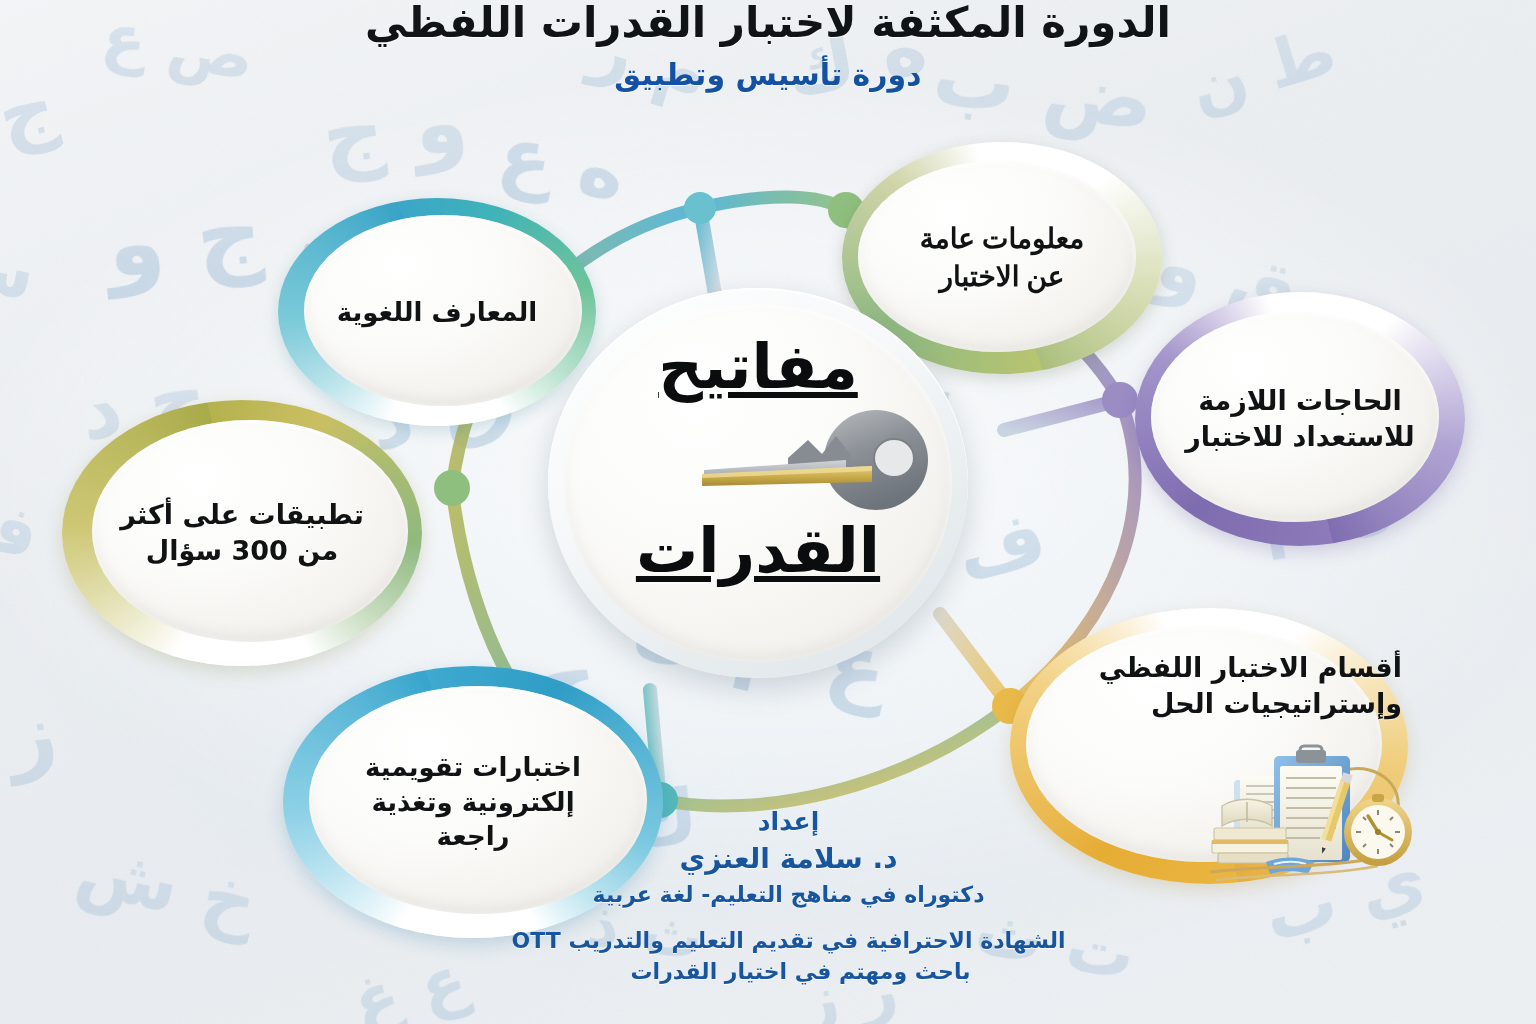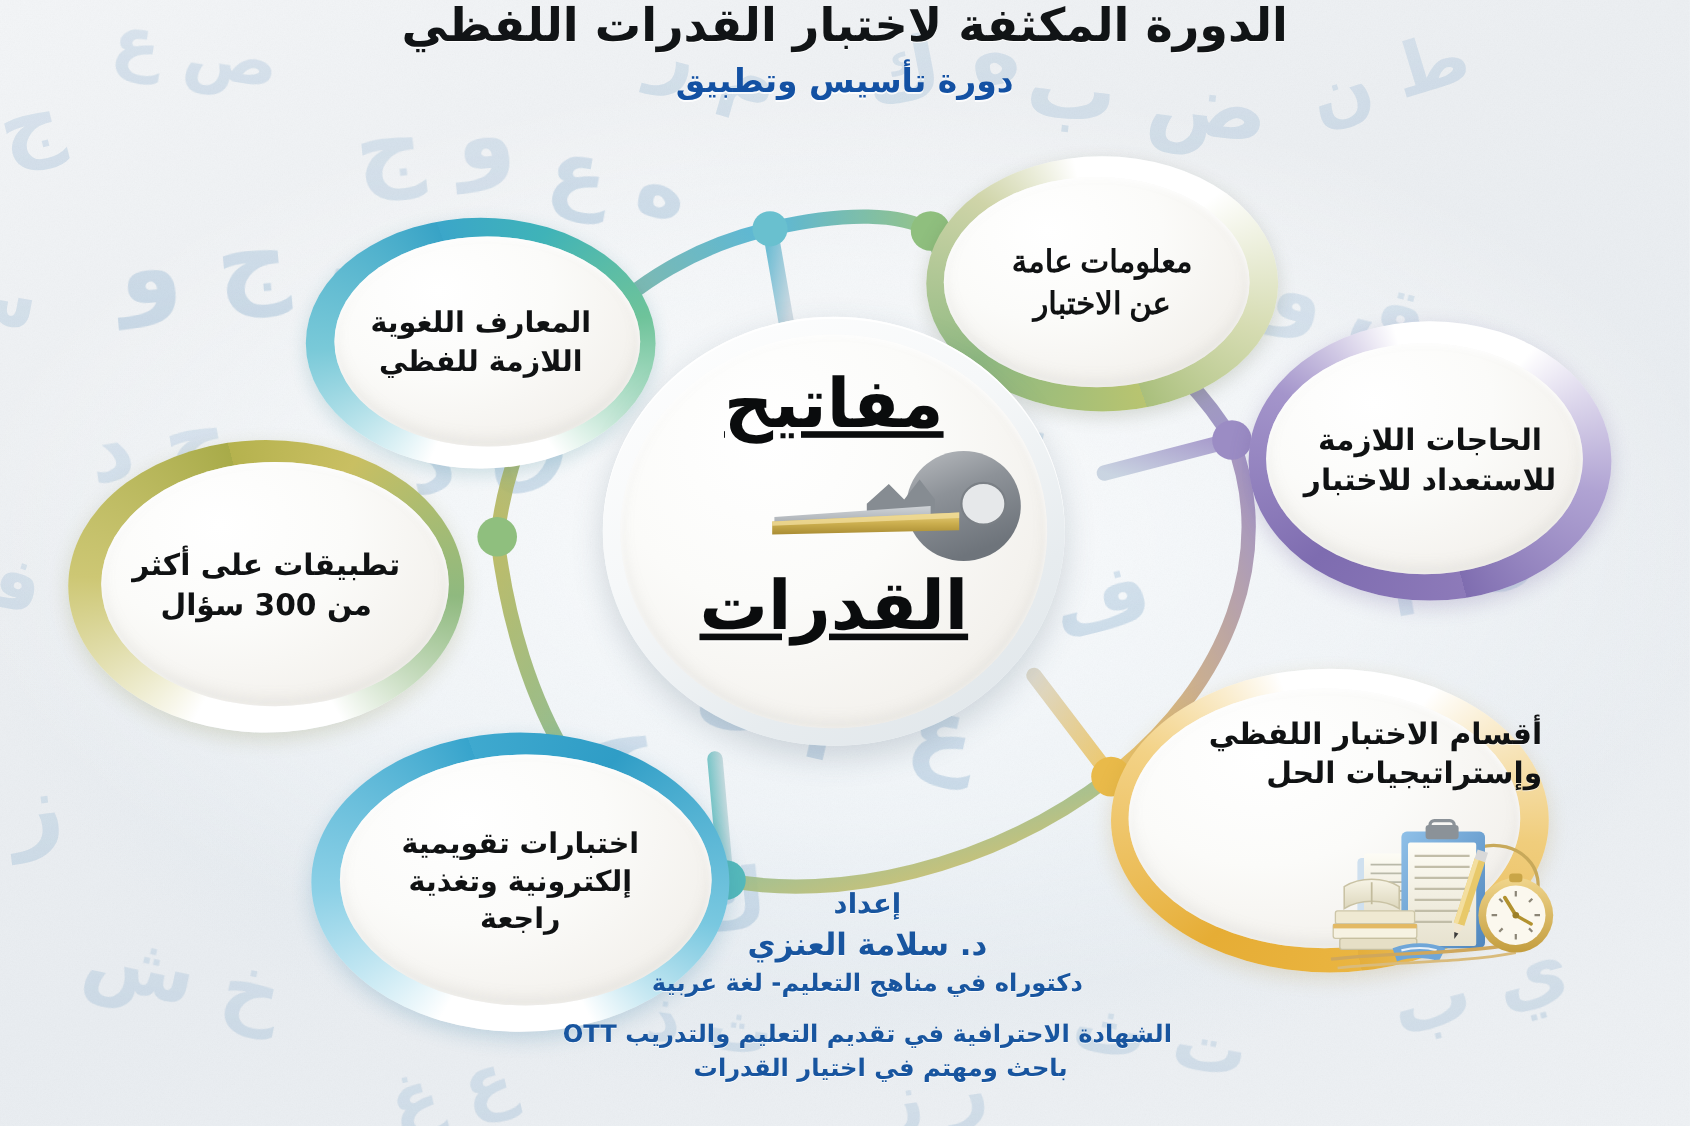--- a/index.html
+++ b/index.html
@@ -275,21 +275,20 @@
       <circle cx="452" cy="488" r="18" fill="#8fbf7e"></circle>
       <circle cx="700" cy="208" r="16" fill="#69c0cf"></circle>
     </g>
   </svg>
 
   <div class="bubble" id="b-lang">
     <div class="ring"></div>
     <div class="face"></div>
     <div class="label">
         <div>المعارف اللغوية</div>
-        <div>اللازمة للفظي</div>
       </div>
   </div>
 
   <div class="bubble" id="b-info">
     <div class="ring"></div>
     <div class="face"></div>
     <div class="label">
         <div>معلومات عامة</div>
         <div>عن الاختبار</div>
       </div>

